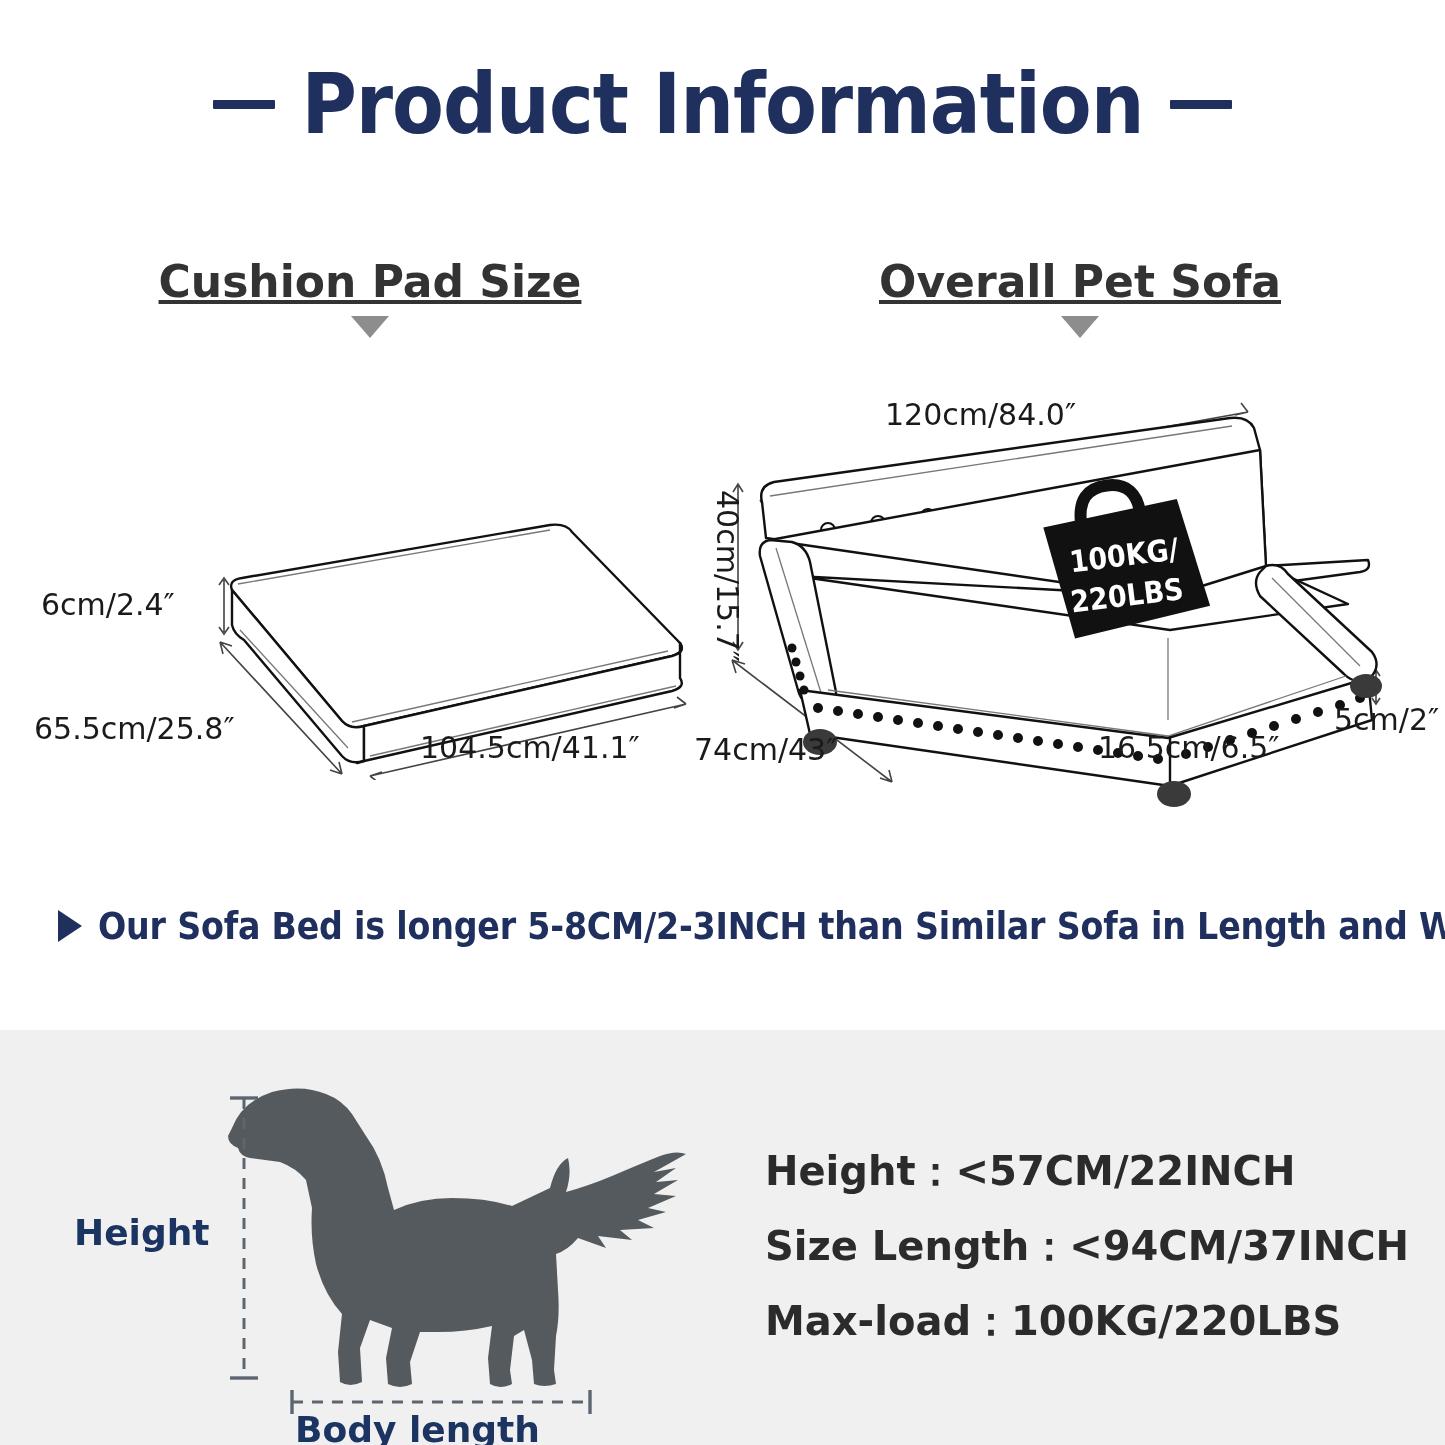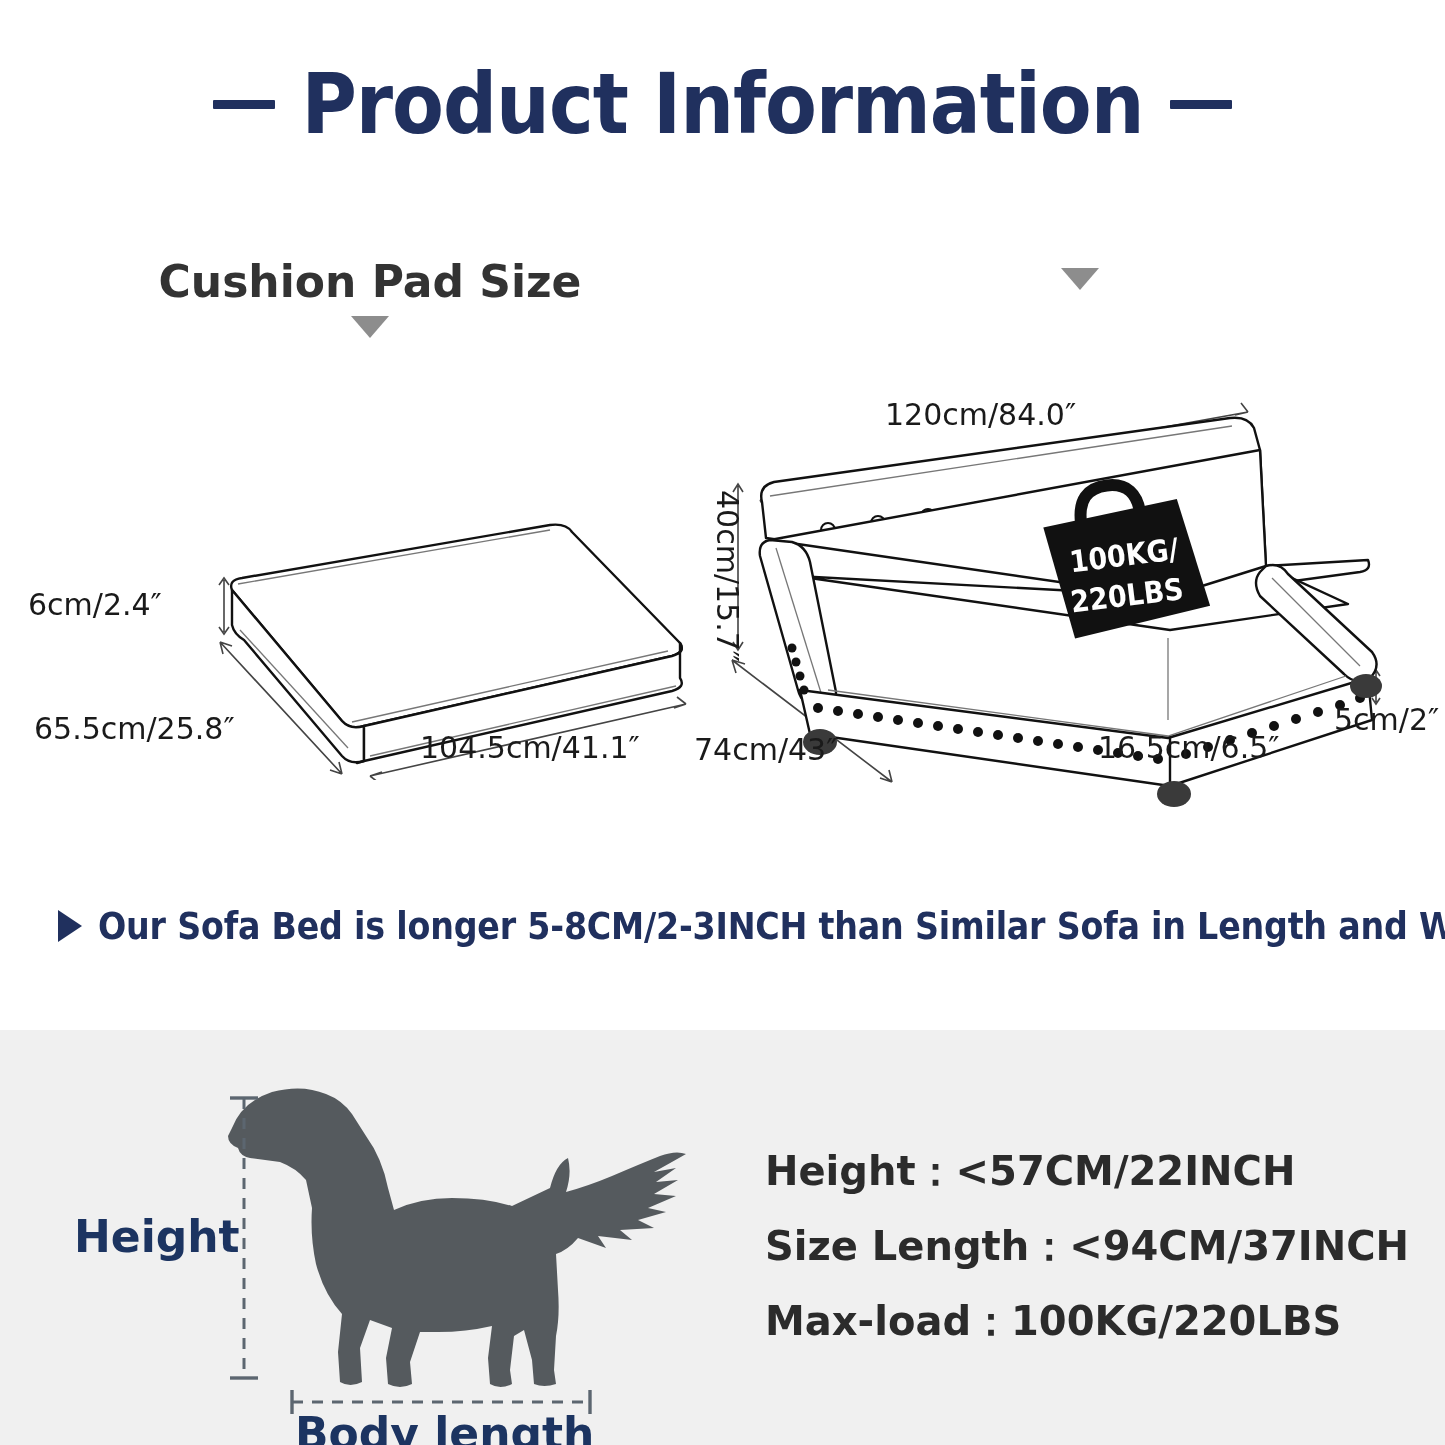--- a/index.html
+++ b/index.html
@@ -21,20 +21,21 @@
     font-family:"DejaVu Sans Condensed","Liberation Sans",sans-serif;
     font-size:84px;font-weight:bold;color:#20305e;
     letter-spacing:-1px;line-height:1;white-space:nowrap;
   }
 
   
   .sec-head{position:absolute;text-align:center;}
   .sec-head .h-txt{
     font-size:44px;font-weight:bold;color:#333333;white-space:nowrap;
     line-height:1.1;
+    text-decoration:underline;
   }
   .sec-head .h-arrow{
     margin:10px auto 0;width:0;height:0;
     border-left:19px solid transparent;border-right:19px solid transparent;
     border-top:22px solid #8d8d8d;
   }
   #head-cushion{left:80px;top:258px;width:580px;}
   #head-sofa{left:790px;top:258px;width:580px;}
 
   
@@ -81,21 +82,21 @@
   #bottom-panel{
     position:absolute;left:0;top:1030px;width:1445px;height:415px;
     background:#f0f0f0;
   }
   #dog-figure{position:absolute;left:120px;top:1040px;width:640px;height:400px;}
   .dash{stroke:#5c6670;stroke-width:3;stroke-dasharray:11 9;fill:none;}
   .cap{stroke:#5c6670;stroke-width:3.4;fill:none;}
   .dog-body{fill:#555a5e;}
 
   .dog-label{
-    position:absolute;font-size:44px;font-weight:bold;color:#1c3461;
+    position:absolute;font-size:36px;font-weight:bold;color:#1c3461;
     white-space:nowrap;line-height:1;
   }
   #label-height{left:74px;top:1215px;}
   #label-bodylen{left:295px;top:1378px;margin-top:34px;}
 
   
   #spec-list{position:absolute;left:765px;top:1150px;width:640px;}
   .spec-row{
     font-size:40px;color:#2b2b2b;white-space:nowrap;margin-bottom:33px;
     line-height:1.05;
@@ -114,20 +115,21 @@
     <span class="title-text">Product Information</span>
     <span class="title-dash"></span>
   </div>
 
   <div class="sec-head" id="head-cushion">
     <div class="h-txt">Cushion Pad Size</div>
     <div class="h-arrow"></div>
   </div>
 
   <div class="sec-head" id="head-sofa">
+    <div class="h-txt">Overall Pet Sofa</div>
     <div class="h-arrow"></div>
   </div>
 
   <svg id="cushion-drawing" style="position:absolute;left:120px;top:480px;" width="590" height="300" viewBox="0 0 590 300">
 
     <path class="d-white" d="M112 110 Q108 100 122 98 L430 45 Q446 43 452 52 L560 163 Q566 172 552 176 L244 246 Q230 250 222 241 Z"></path>
 
     <path class="d-white" d="M112 110 L112 145 Q114 154 124 160 L222 276 Q230 285 244 281 L244 246 Q230 250 222 241 Z"></path>
 
     <path class="d-white" d="M244 246 L244 281 Q230 285 244 281 L552 211 Q566 207 560 198 L560 163 Q566 172 552 176 Z"></path>
@@ -137,21 +139,21 @@
     <path class="d-thin" d="M120 150 L228 268"></path>
     <path class="d-thin" d="M250 276 L556 206"></path>
 
     <path class="d-arrow" d="M104 100 L104 152 M99 105 L104 98 L109 105 M99 147 L104 154 L109 147"></path>
 
     <path class="d-arrow" d="M100 162 L222 294 M100 162 L112 166 M100 162 L103 174 M222 294 L210 290 M222 294 L219 282"></path>
 
     <path class="d-arrow" d="M250 296 L566 224 M250 296 L262 292 M250 296 L259 303 M566 224 L554 228 M566 224 L557 217"></path>
   </svg>
 
-  <div class="dim" style="left:28px;top:590px;">6cm/2.4″</div>
+  <div class="dim" style="left:41px;top:590px;">6cm/2.4″</div>
   <div class="dim" style="left:34px;top:690px;margin-top:24px;">65.5cm/25.8″</div>
   <div class="dim" style="left:420px;top:733px;text-align:right;">104.5cm/41.1″</div>
 
   <svg id="sofa-drawing" style="position:absolute;left:700px;top:390px;" width="720" height="420" viewBox="0 0 720 420">
 
     <path class="d-arrow" d="M60 110 L548 22 M60 110 L73 108 M60 110 L66 120 M548 22 L535 25 M548 22 L541 13"></path>
 
     <path class="d-arrow" d="M38 96 L38 258 M33 102 L38 94 L43 102 M33 252 L38 260 L43 252"></path>
 
     <path class="d-arrow" d="M32 270 L192 392 M32 270 L45 274 M32 270 L36 283 M192 392 L180 388 M192 392 L189 380"></path>

